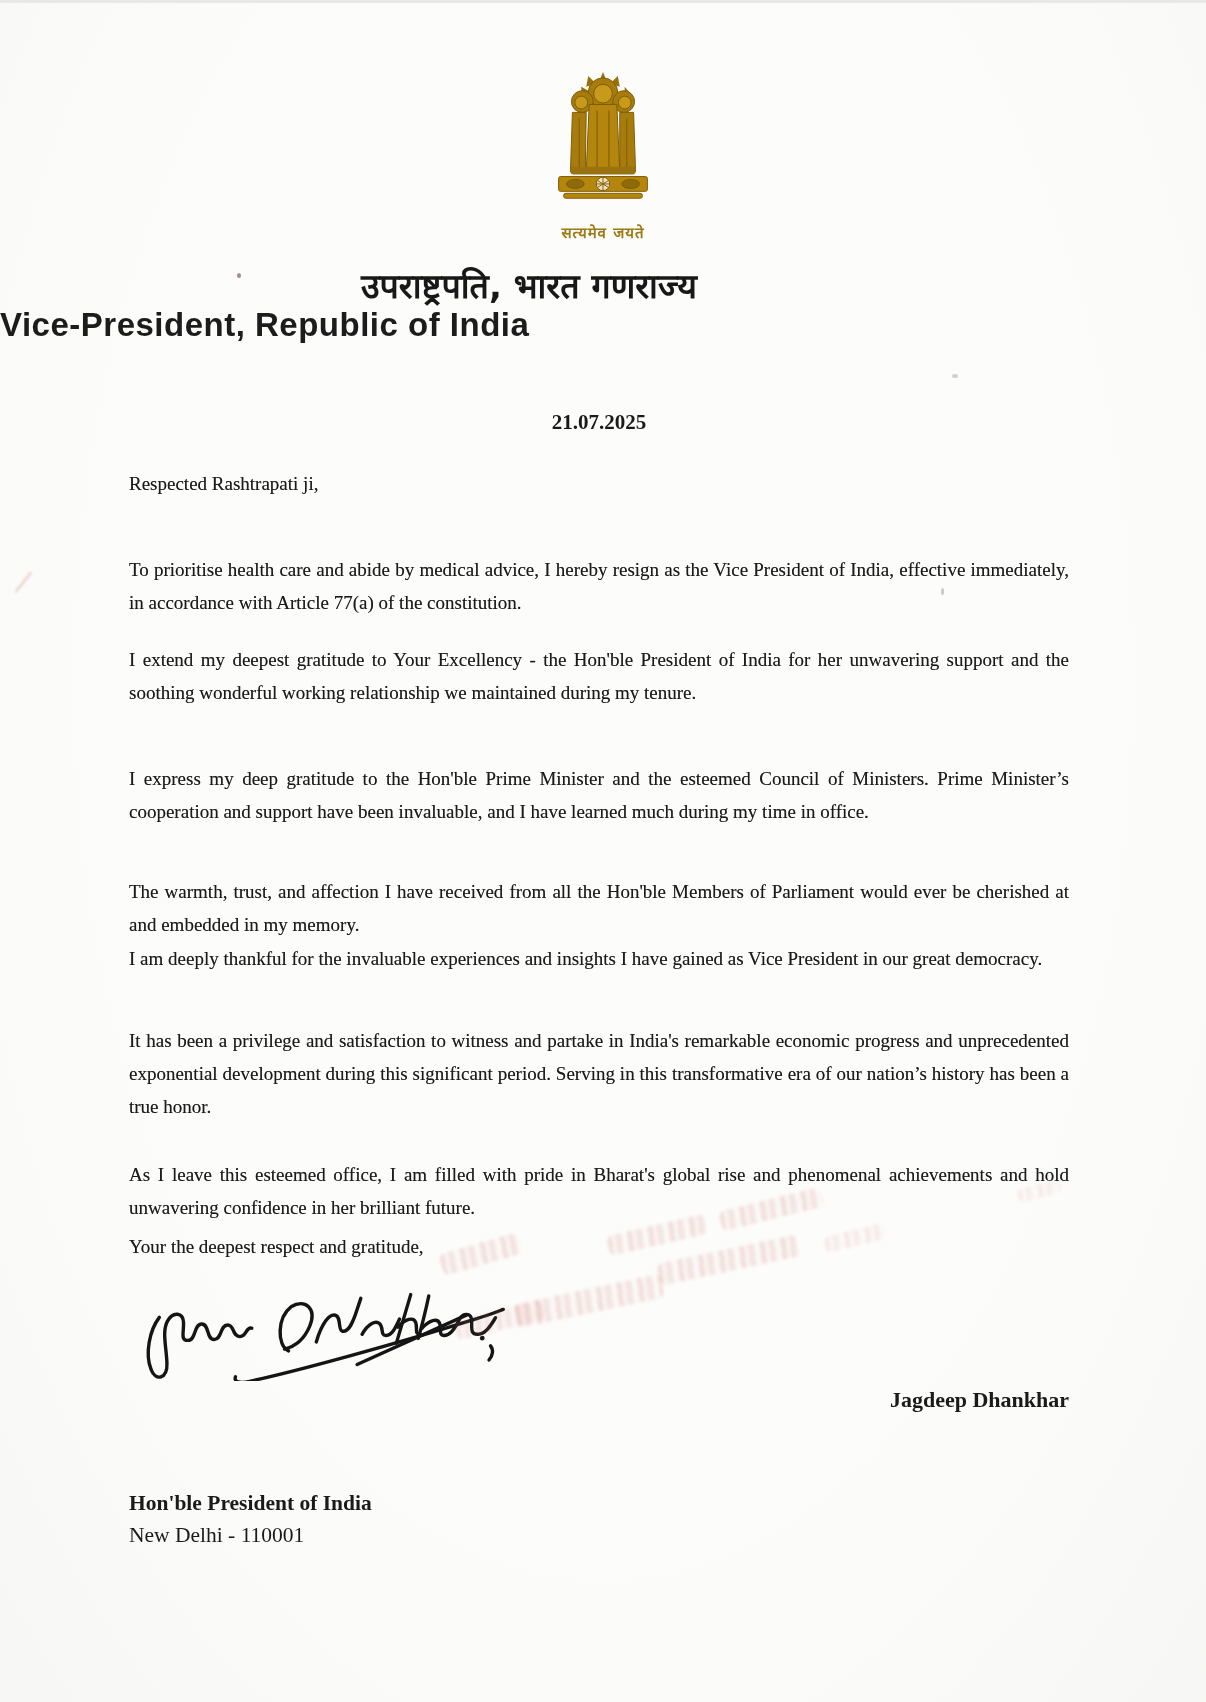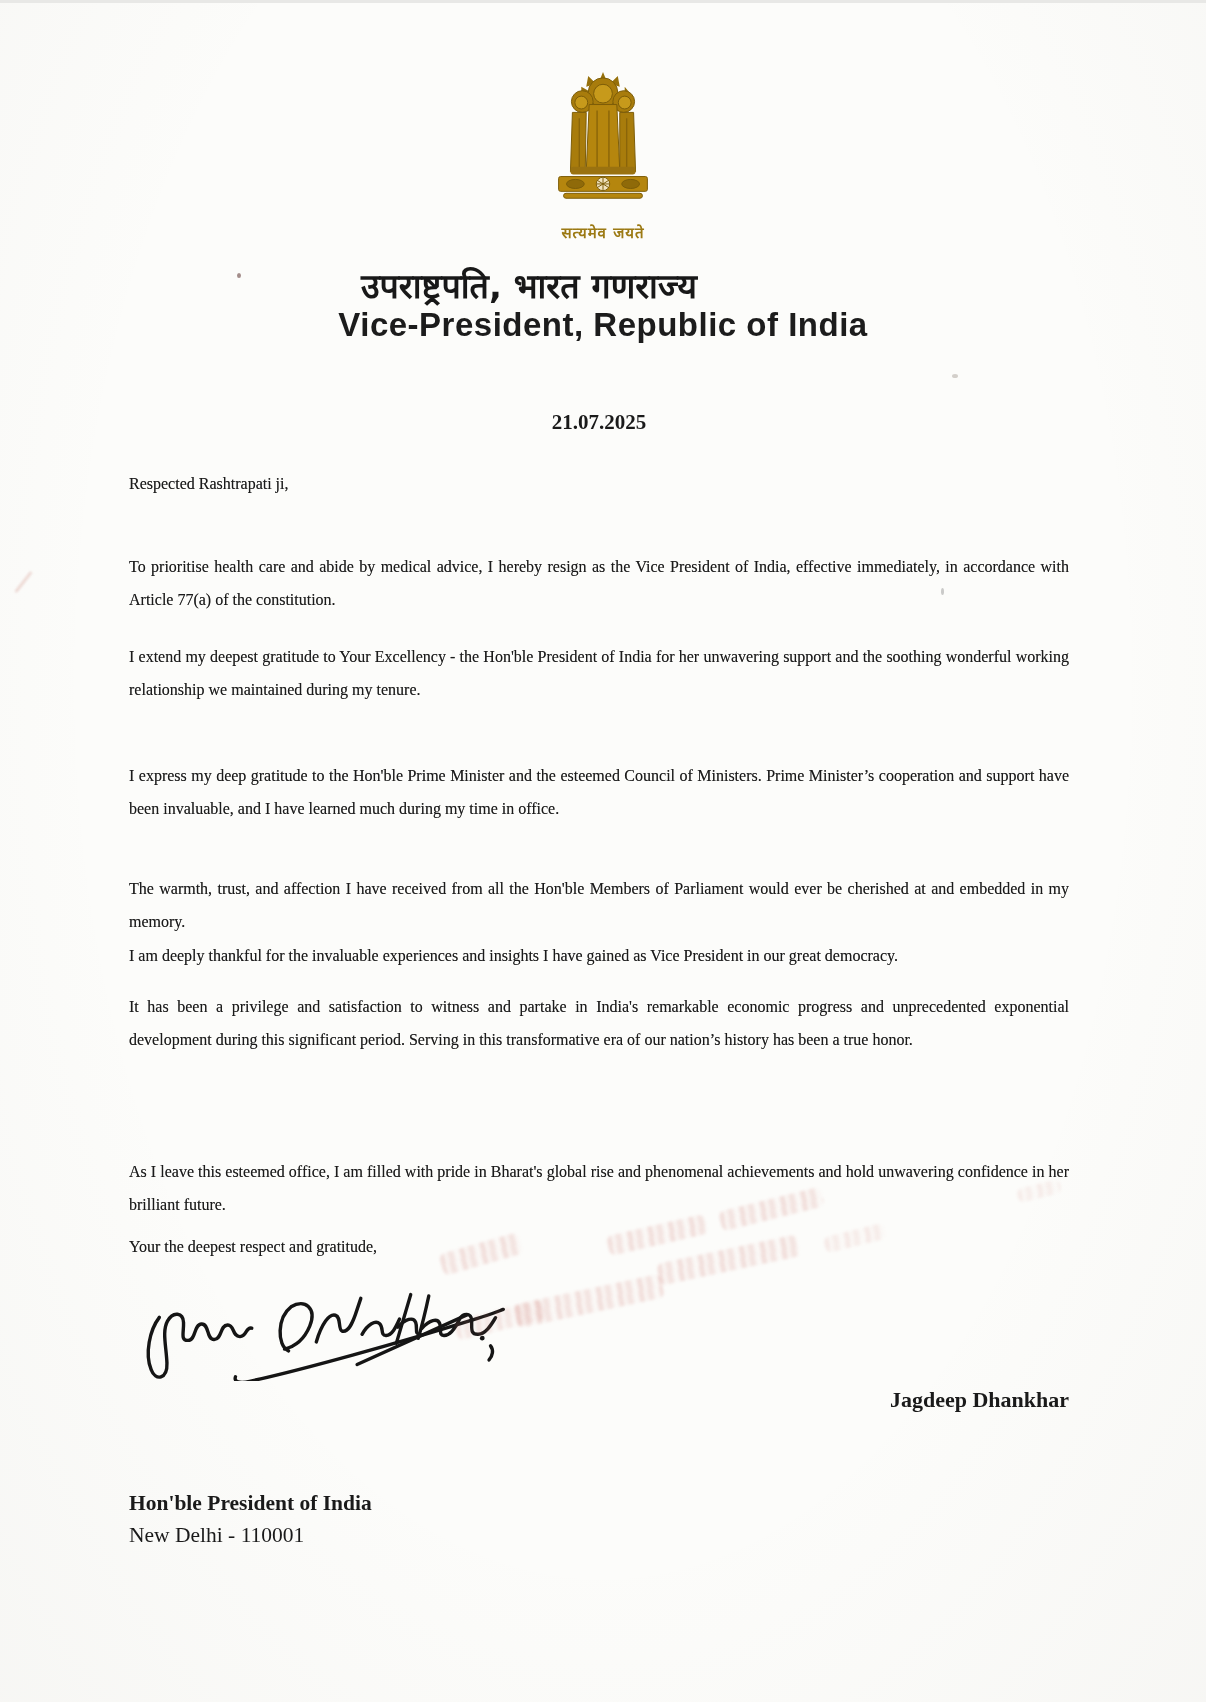--- a/index.html
+++ b/index.html
@@ -20,34 +20,34 @@
     position:absolute;left:0;top:219px;width:1206px;text-align:center;
     font-size:15px;letter-spacing:1px;color:#9c7a14;
     font-family:"DejaVu Sans", sans-serif;font-weight:700;
   }
   .title-hi{
     position:absolute;left:0;top:264px;width:1058px;text-align:center;
     font-size:34px;line-height:38px;color:#181818;
     font-family:"DejaVu Sans","Liberation Sans",sans-serif;font-weight:600;
   }
   .title-en{
-    position:absolute;left:0;top:303px;width:1206px;text-align:center;
+    position:absolute;left:0;top:303px;width:1206px;
     font-size:33px;line-height:38px;letter-spacing:0.5px;color:#1c1c1c;
     font-family:"Liberation Sans", sans-serif;font-weight:600;
   }
   
   .col{position:absolute;left:129px;width:940px;}
   .date{top:407px;text-align:center;font-weight:700;font-size:21px;}
   .bodytxt{
-    font-size:16px;line-height:33px;text-align:justify;
+    font-size:19px;line-height:33px;text-align:justify;
     color:#1b1b1b;text-shadow:0 0 0.4px rgba(20,20,20,0.5);
   }
   .sal{top:464px;text-align:left;}
   .p0{top:531px;} .p1{top:621px;} .p2{top:740px;} .p3{top:853px;}
-  .p4{top:920px;} .p5{top:971px;font-family:Liberation Serif, serif;} .p6{top:1136px;}
+  .p4{top:920px;} .p5{top:1002px;font-family:Liberation Serif, serif;} .p6{top:1136px;}
   .closing{top:1227px;text-align:left;}
   .sig{position:absolute;left:138px;top:1282px;width:410px;height:96px;}
   .signame{top:1384px;font-weight:700;font-size:22px;text-align:right;}
   .recipient{top:1484px;font-size:21.5px;line-height:32px;text-align:left;}
   .recipient .r-title{font-weight:700;}
   
   .bleed{
     position:absolute;border-radius:6px;filter:blur(1.6px);opacity:.55;
     background:repeating-linear-gradient(93deg,
       rgba(205,120,112,.40) 0 5px, rgba(205,120,112,.10) 5px 9px,

